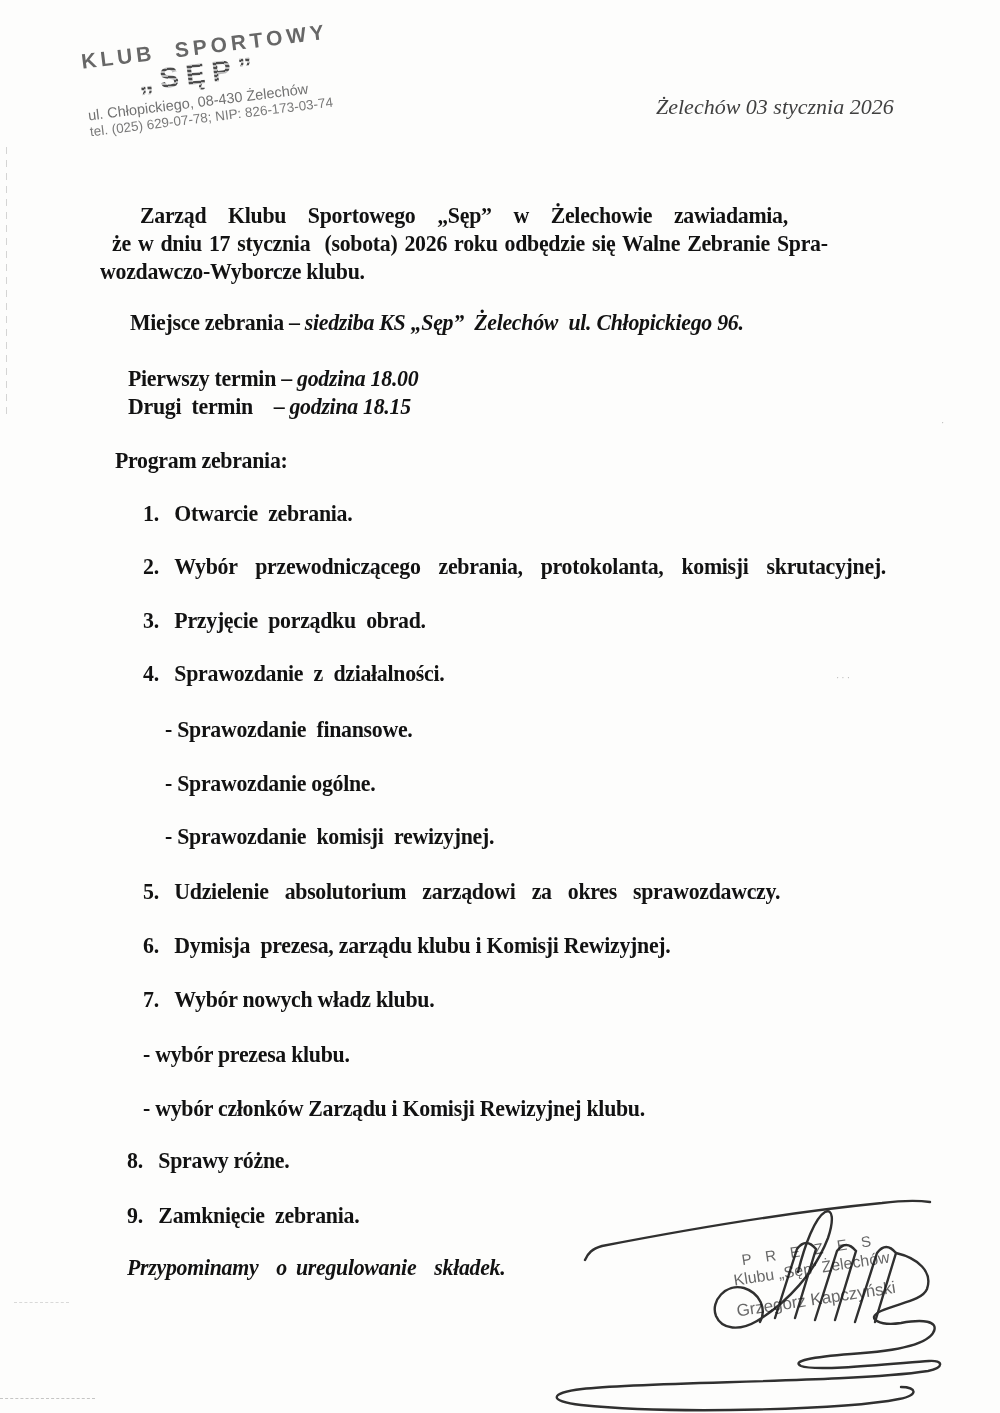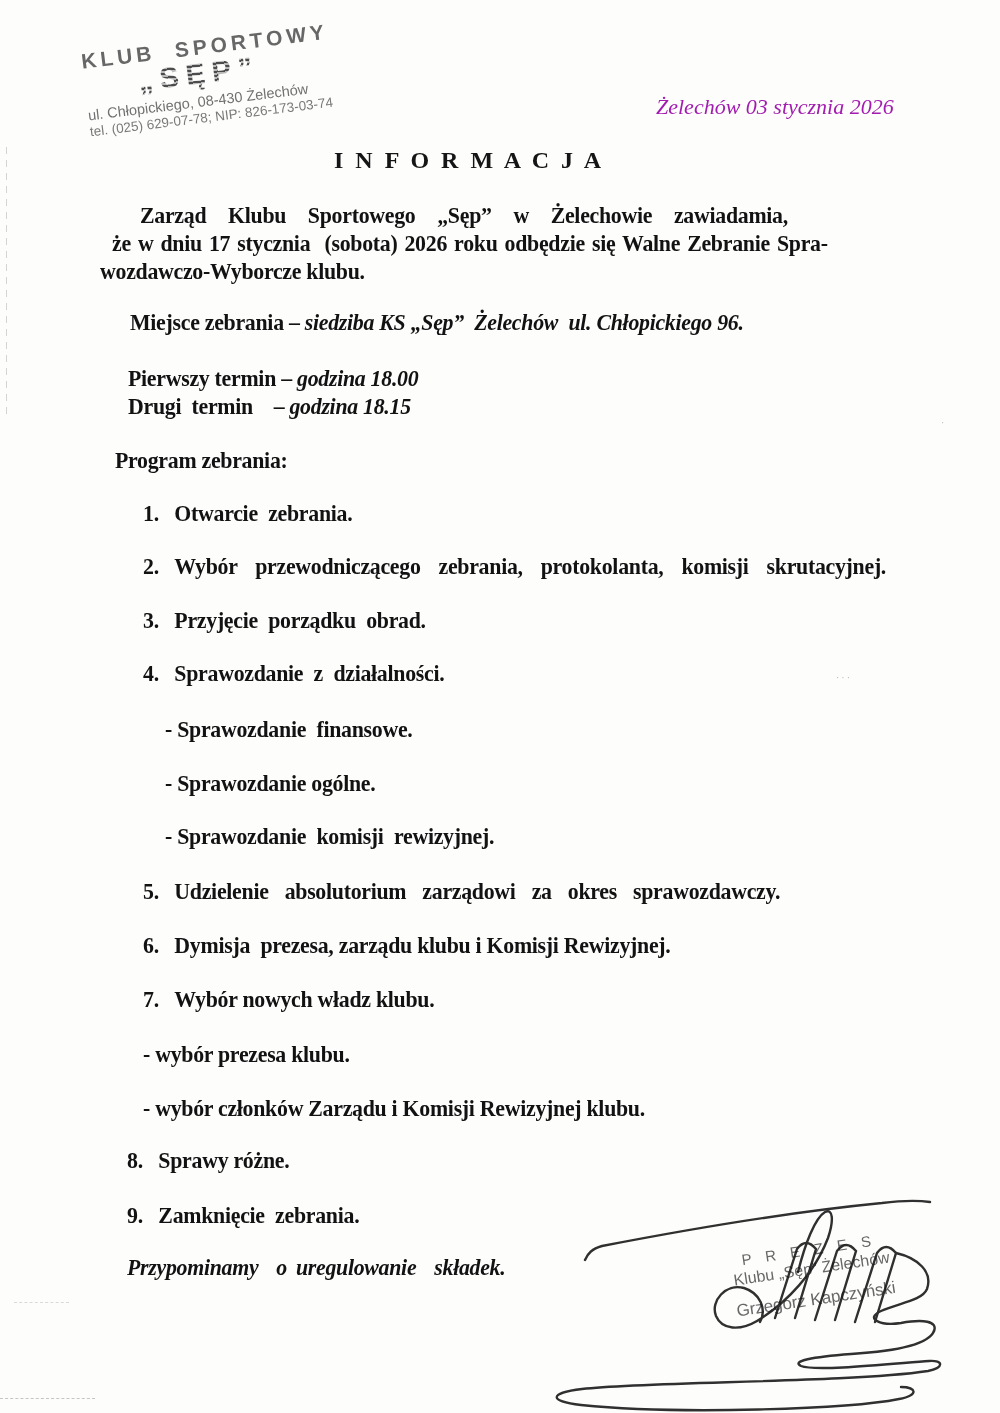--- a/index.html
+++ b/index.html
@@ -13,21 +13,21 @@
   .row .num{width:33px;flex:0 0 33px;}
   
   .club-stamp{position:absolute;left:80px;top:50px;width:250px;transform:rotate(-7deg);transform-origin:left top;
               font-family:"Liberation Sans",sans-serif;color:#4e4e4e;}
   .club-stamp .l1{font-size:21px;letter-spacing:4px;word-spacing:10px;font-weight:700;opacity:.85;}
   .club-stamp .l2{font-size:29px;font-weight:700;letter-spacing:7px;text-align:center;width:230px;margin-top:-2px;
                   background:repeating-linear-gradient(0deg,#4c4c4c 0 2px,#b9b9b9 2px 4px);
                   -webkit-background-clip:text;background-clip:text;-webkit-text-fill-color:transparent;color:#6f6f6f;}
   .club-stamp .l3{font-size:14.5px;margin-top:3px;opacity:.8;white-space:pre;}
   .club-stamp .l4{font-size:13.5px;margin-top:1px;opacity:.75;white-space:pre;}
-  .date{font-style:italic;font-size:22px;color:#a21caf;}
+  .date{font-style:italic;font-size:22px;color:#404040;}
   .doc-title{font-weight:700;font-size:24px;letter-spacing:3px;color:#151515;}
   
   .pres-stamp{position:absolute;left:700px;top:1241px;width:225px;transform:rotate(-8.5deg);transform-origin:center;
               font-family:"Liberation Sans",sans-serif;color:#474747;text-align:center;opacity:.82;}
   .pres-stamp .p1{font-size:15px;letter-spacing:5px;}
   .pres-stamp .p2{font-size:16px;margin-top:2px;white-space:pre;}
   .pres-stamp .p3{font-size:17px;margin-top:12px;}
   svg.sig{position:absolute;left:0;top:0;pointer-events:none;}
   
   .art-v{position:absolute;left:6px;top:147px;width:1px;height:273px;
@@ -43,21 +43,20 @@
 
   <div class="club-stamp">
     <div class="l1">KLUB SPORTOWY</div>
     <div class="l2">„SĘP”</div>
     <div class="l3">ul. Chłopickiego, 08-430 Żelechów</div>
     <div class="l4">tel. (025) 629-07-78; NIP: 826-173-03-74</div>
   </div>
 
   <div class="abs date" style="left:656px;top:94px;">Żelechów 03 stycznia 2026</div>
 
-  <div class="abs doc-title" style="left:334px;top:147px;">I N F O R M A C J A</div>
 
   <div class="abs b" style="left:140px;top:203px;word-spacing:6px;">Zarząd  Klubu  Sportowego  „Sęp”  w  Żelechowie  zawiadamia,</div>
   <div class="abs b" style="left:112px;top:231px;word-spacing:2px;">że w dniu 17 stycznia  (sobota) 2026 roku odbędzie się Walne Zebranie Spra-</div>
   <div class="abs b" style="left:100px;top:259px;">wozdawczo-Wyborcze klubu.</div>
 
   <div class="abs b" style="left:130px;top:310px;"><span>Miejsce zebrania – </span><span class="it">siedziba KS „Sęp”  Żelechów  ul. Chłopickiego 96.</span></div>
   <div class="abs b" style="left:128px;top:366px;"><span>Pierwszy termin – </span><span class="it">godzina 18.00</span></div>
   <div class="abs b" style="left:128px;top:394px;"><span>Drugi  termin    – </span><span class="it">godzina 18.15</span></div>
 
   <div class="abs b" style="left:115px;top:448px;">Program zebrania:</div>

